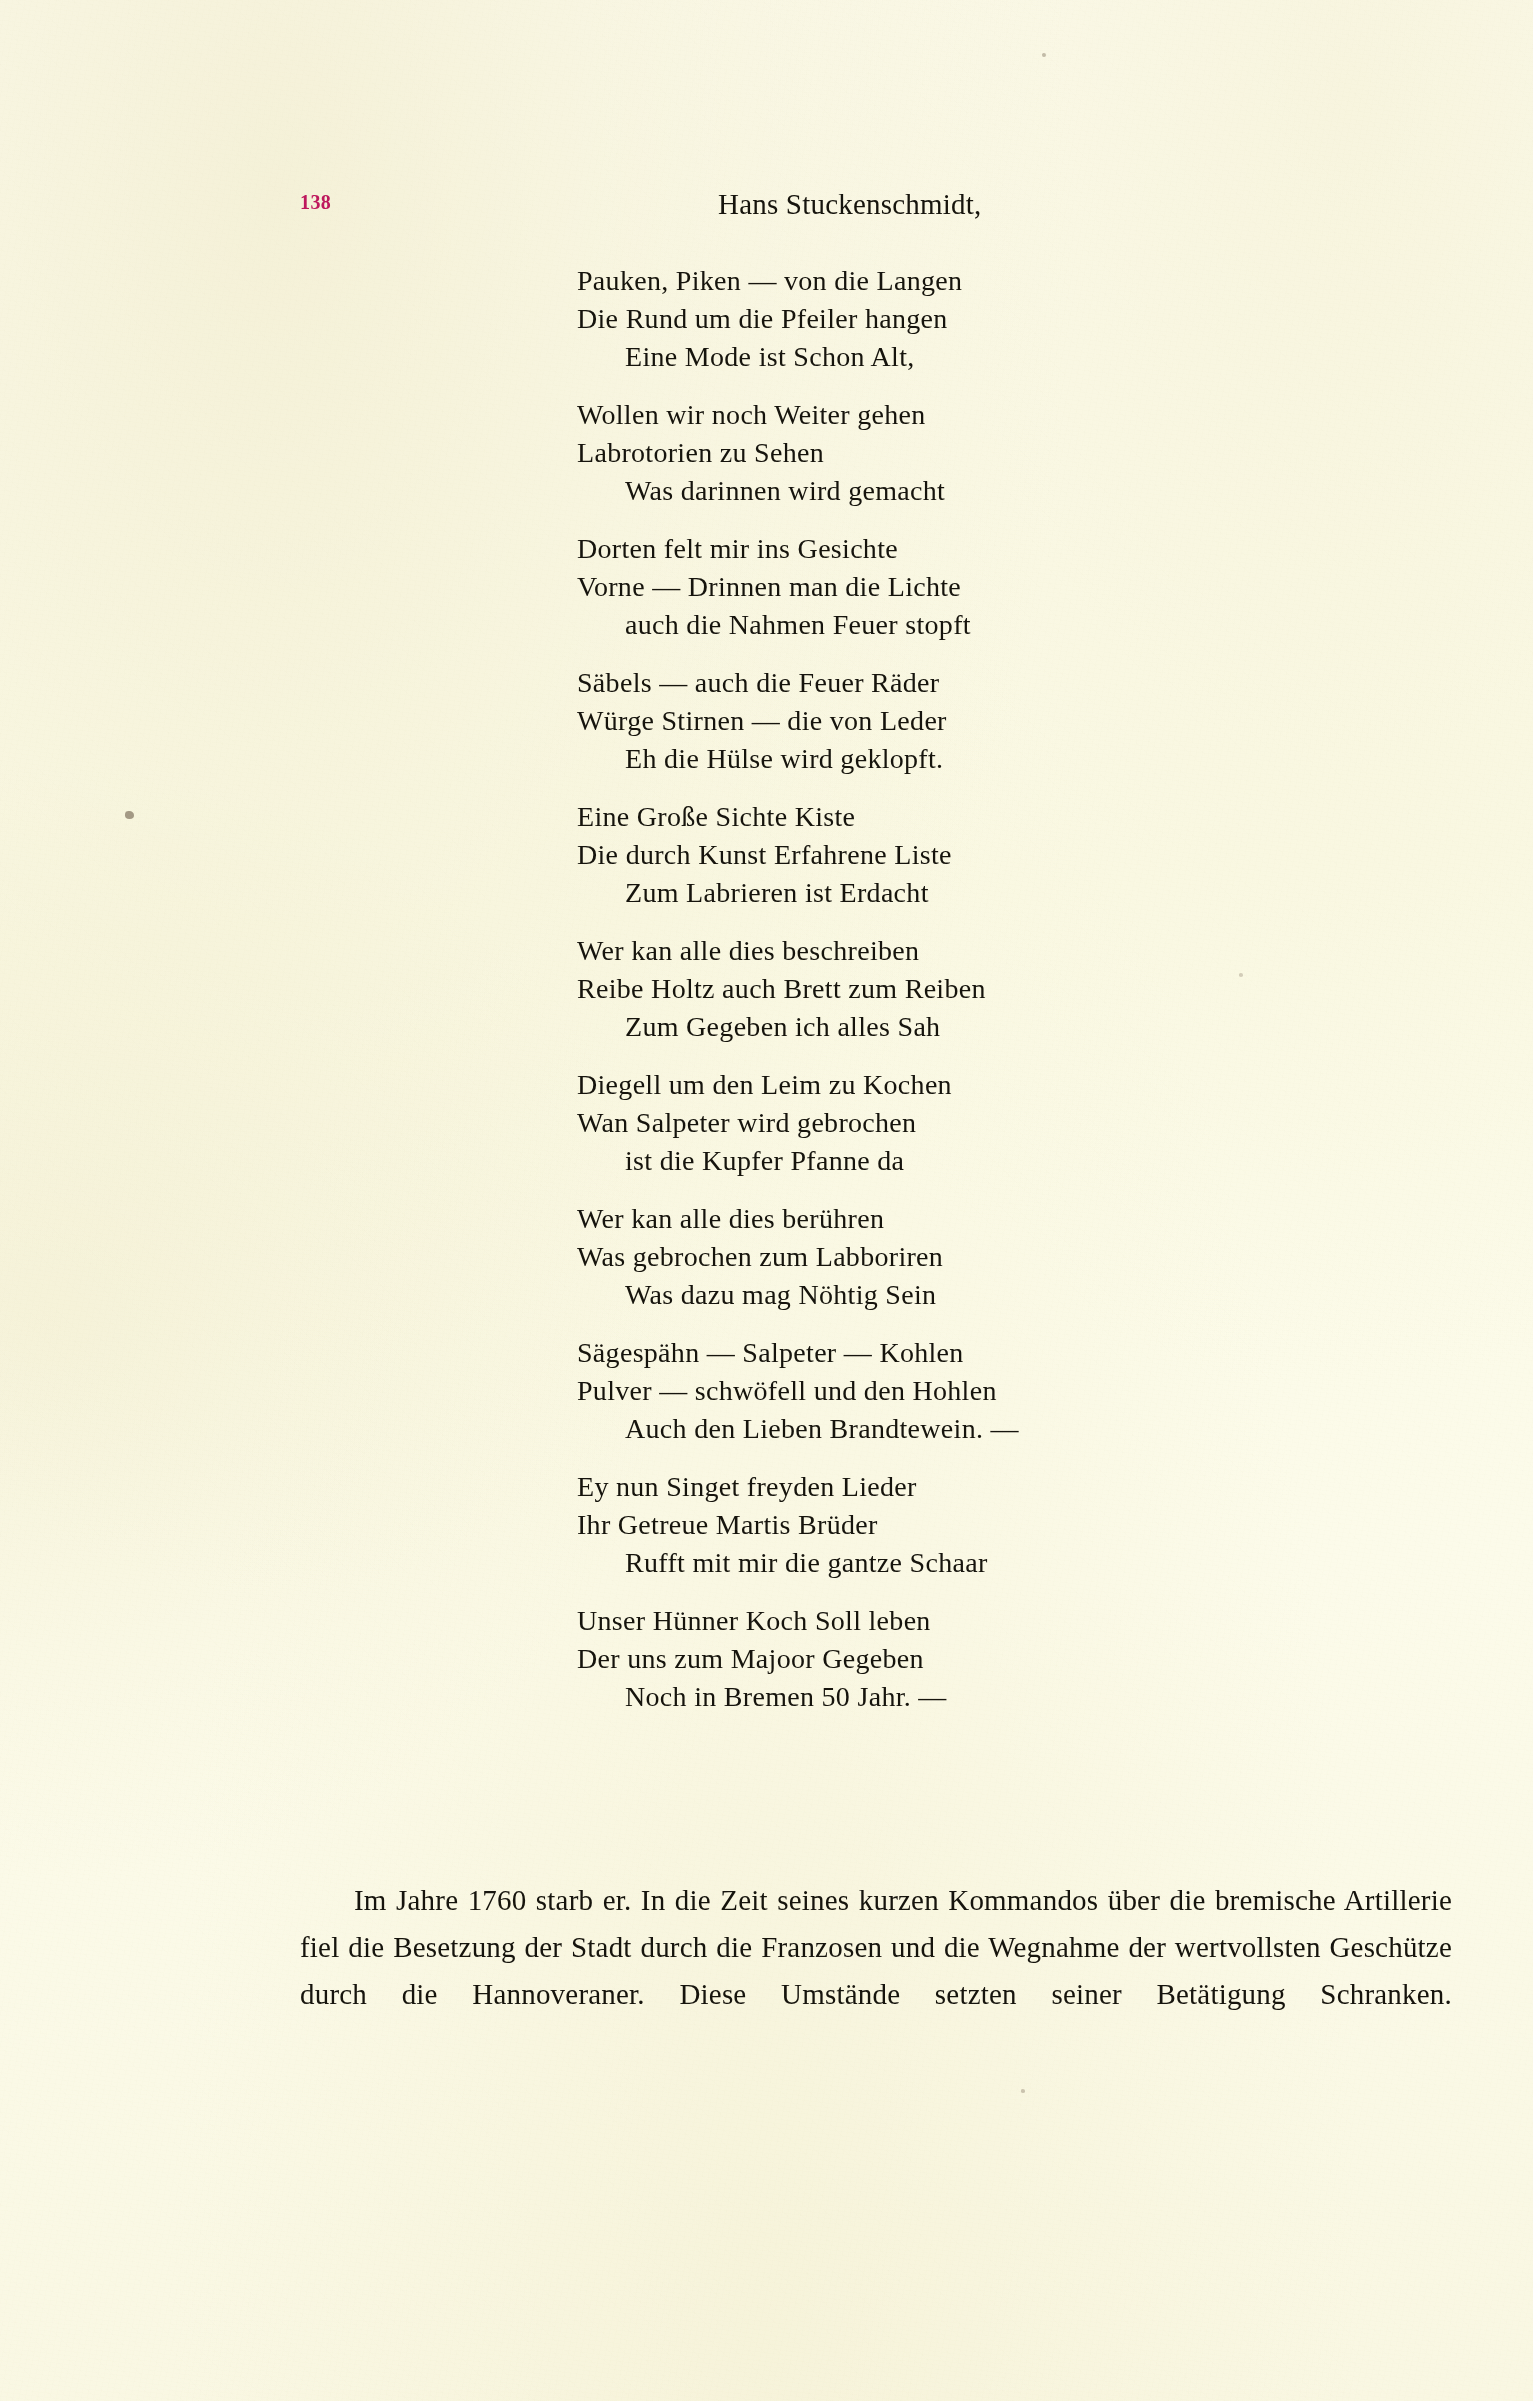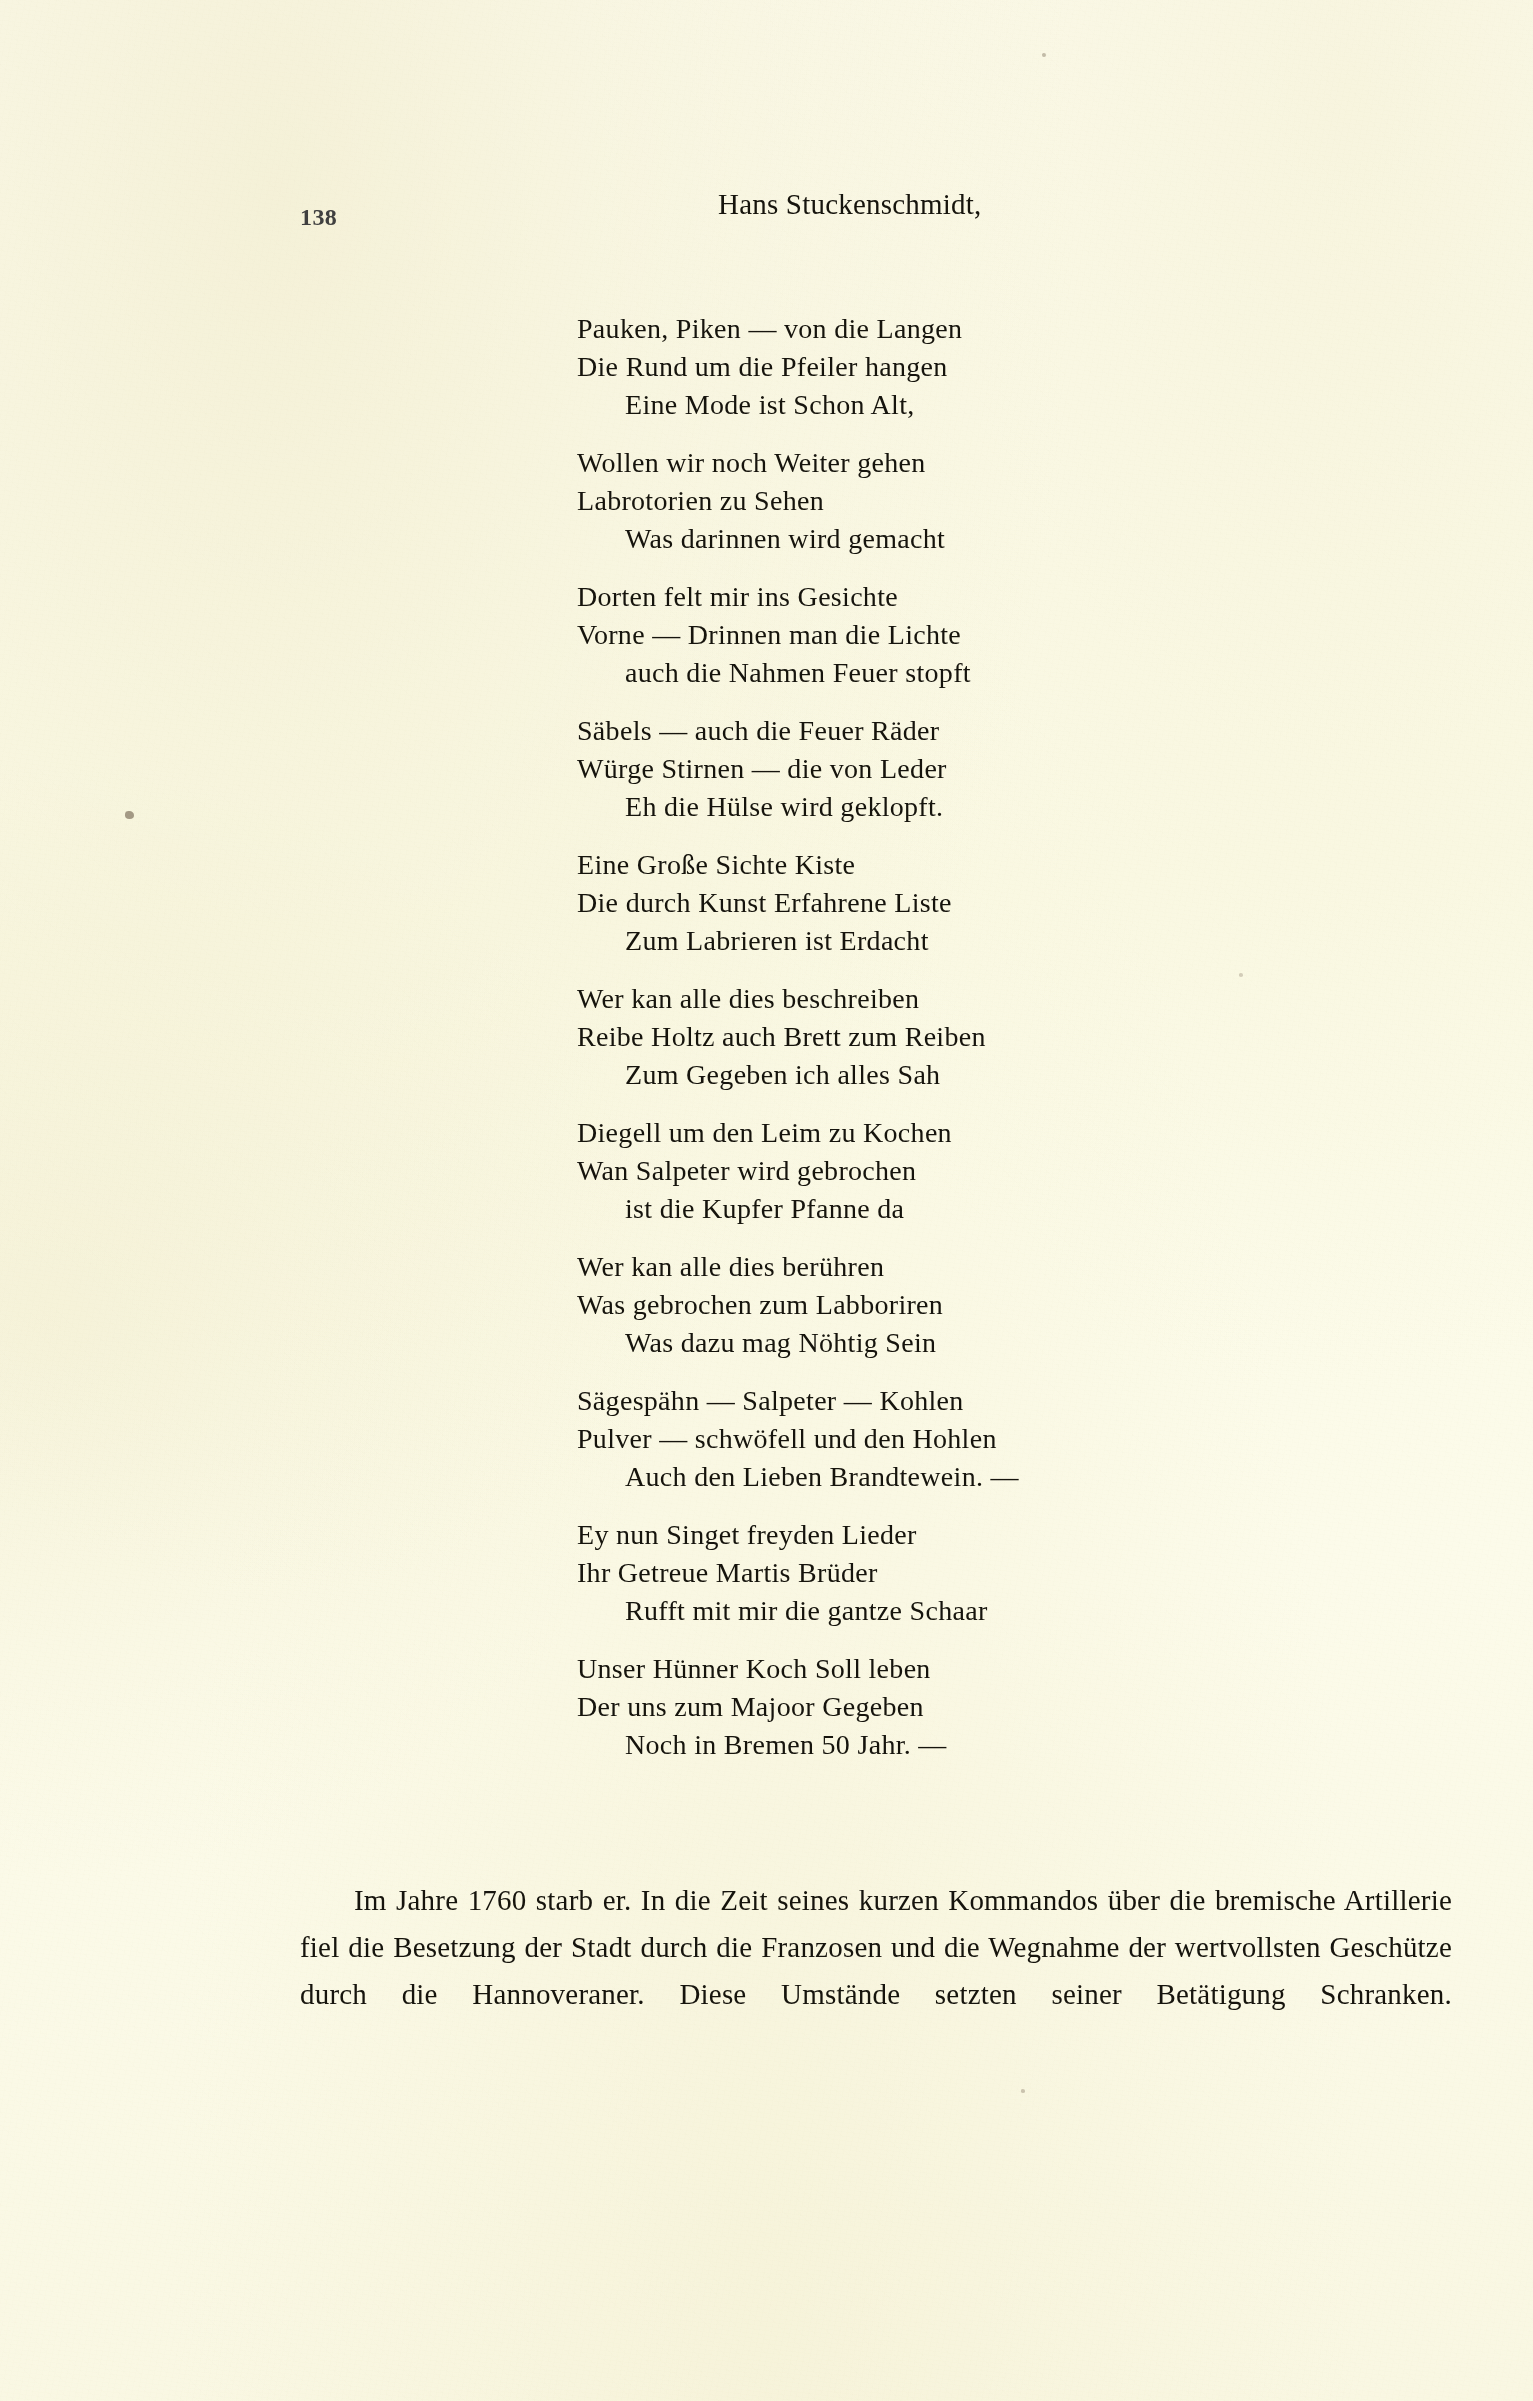--- a/index.html
+++ b/index.html
@@ -48,43 +48,42 @@
   .running-head {
     position: absolute;
     top: 188px;
     left: 0;
     width: 100%;
     height: 52px;
   }
   .folio {
     position: absolute;
     left: 300px;
-    top: 16px;
-    font-size: 24px;
+    top: 3px;
+    font-size: 20px;
     font-weight: 700;
     letter-spacing: 0.4px;
-    color: #404040;
+    color: #be185d;
   }
   .head-title {
     position: absolute;
     left: 718px;
     top: 0;
     font-size: 29px;
     letter-spacing: 0.2px;
     color: #16140d;
     white-space: nowrap;
   }
 
   
   .verse {
     position: absolute;
     left: 577px;
     top: 262px;
     width: 690px;
-    margin-top: 48px;
   }
   .stanza {
     margin-bottom: 20px;
   }
   .vline {
     font-size: 28px;
     line-height: 38px;
     letter-spacing: 0.3px;
     white-space: nowrap;
     color: #16140d;

